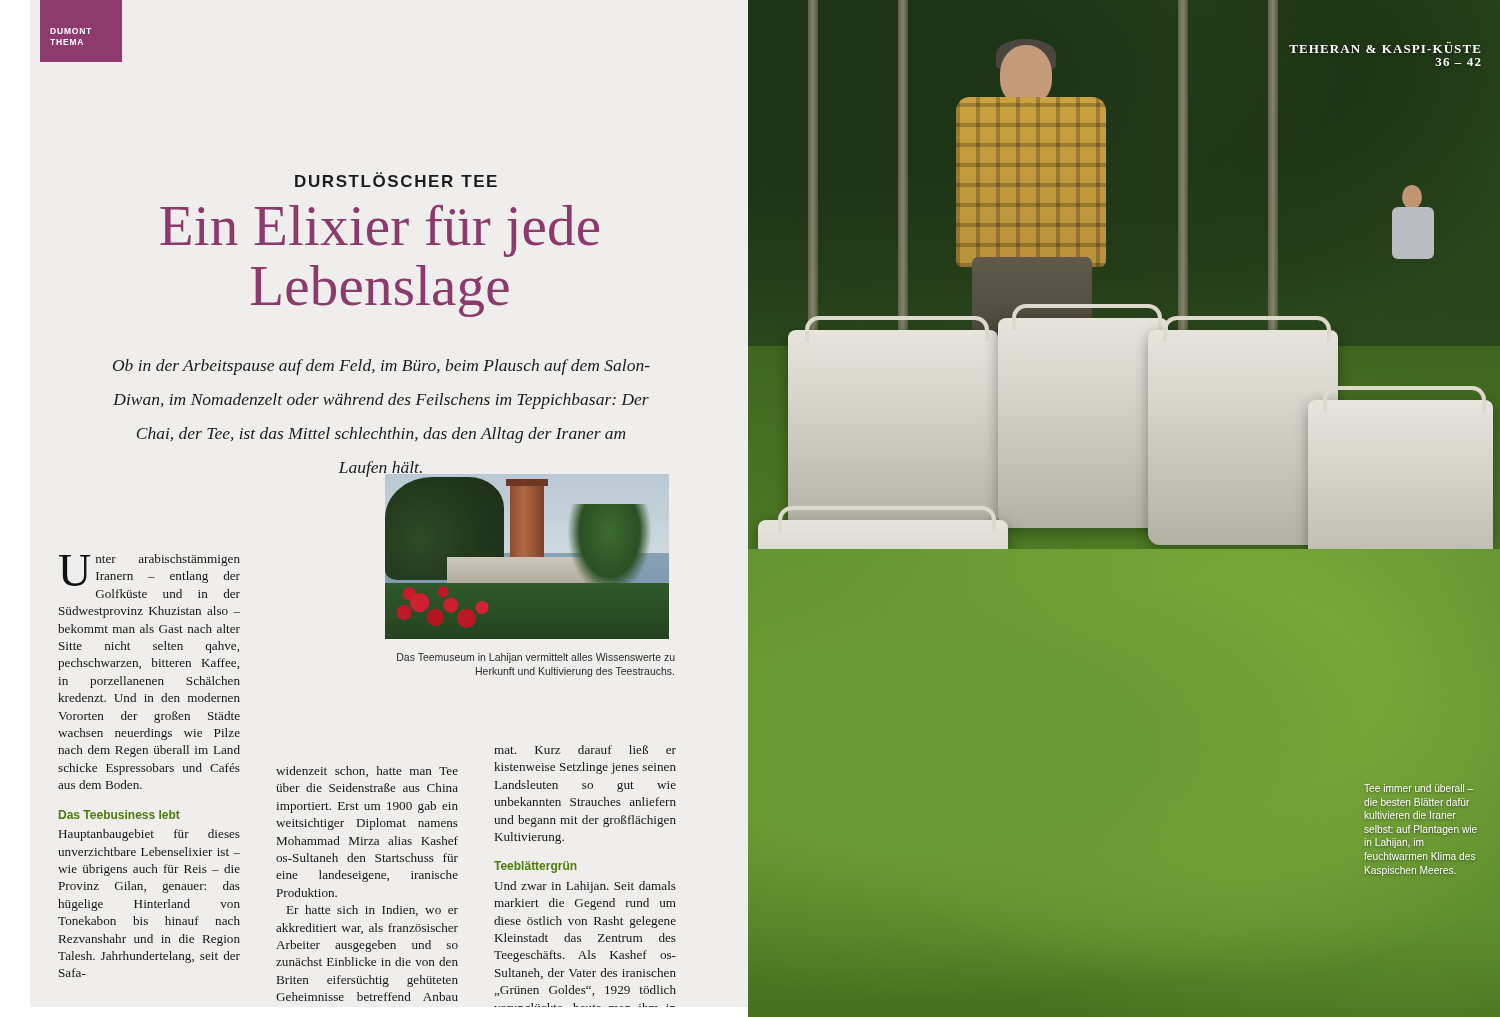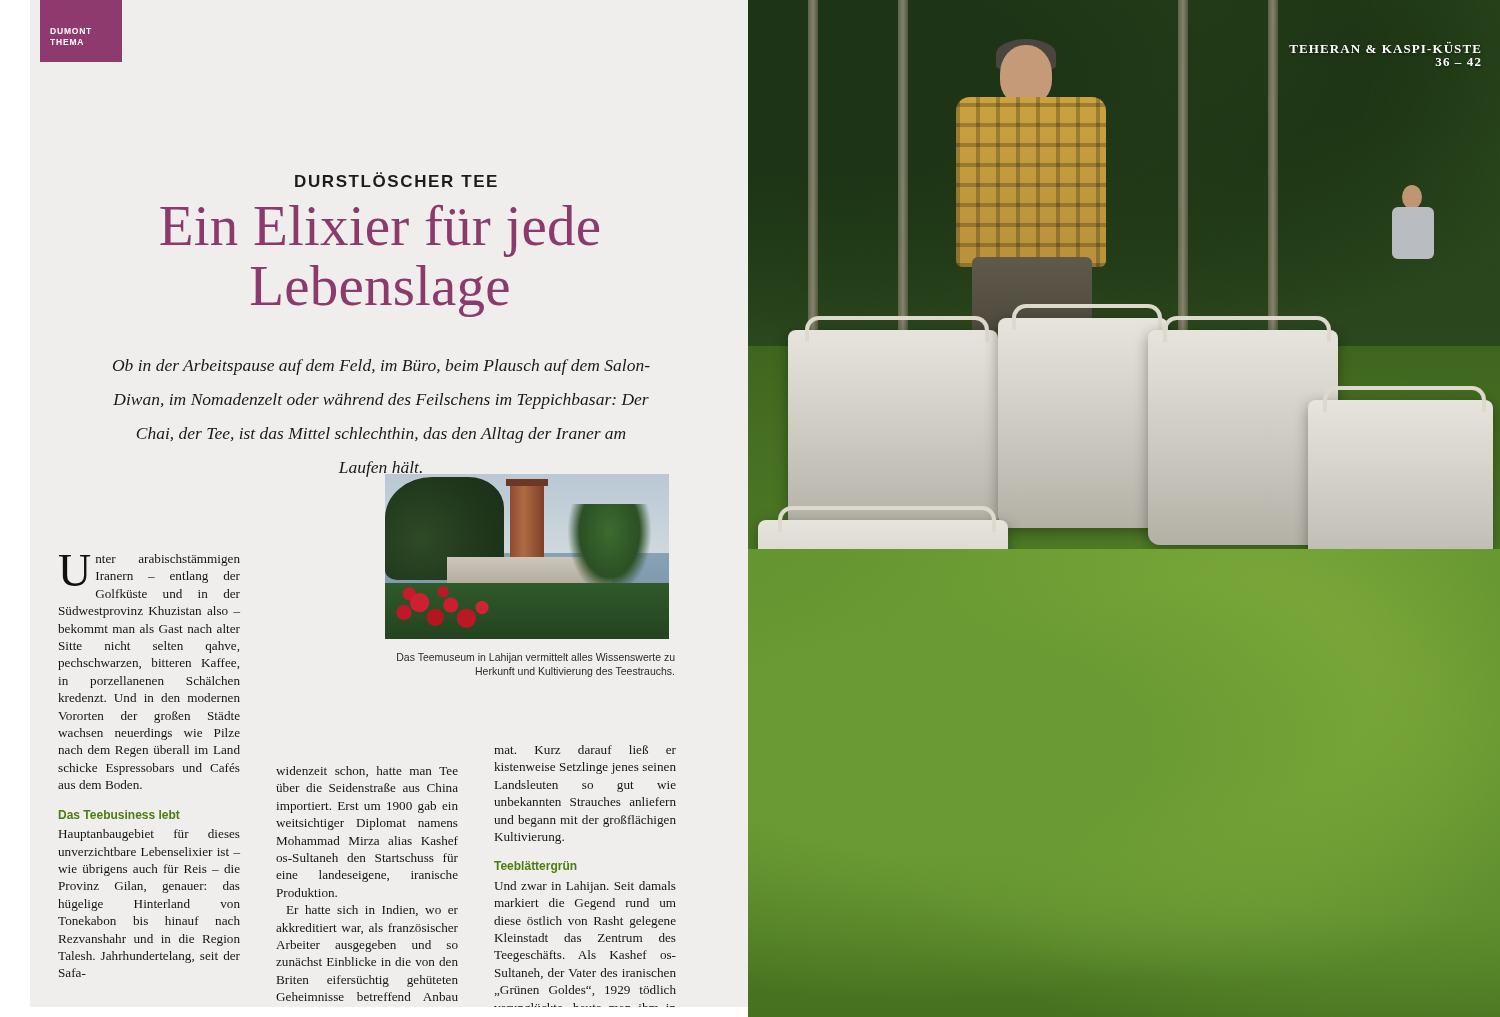--- a/index.html
+++ b/index.html
@@ -385,15 +385,16 @@
     <div class="sack" style="left:560px; top:400px; width:185px; height:200px;"></div>
     <div class="sack" style="left:10px;  top:520px; width:250px; height:150px;"></div>
 
     <div class="leaf-pile"></div>
 
     <div class="folio">
       <div>TEHERAN &amp; KASPI-KÜSTE</div>
       <div>36 – 42</div>
     </div>
 
+    <div class="photo-caption">Tee immer und überall – die besten Blätter dafür kultivieren die Iraner selbst: auf Plantagen wie in Lahijan, im feuchtwarmen Klima des Kaspischen Meeres.</div>
   </div>
 
 </div>
 
 </body></html>

